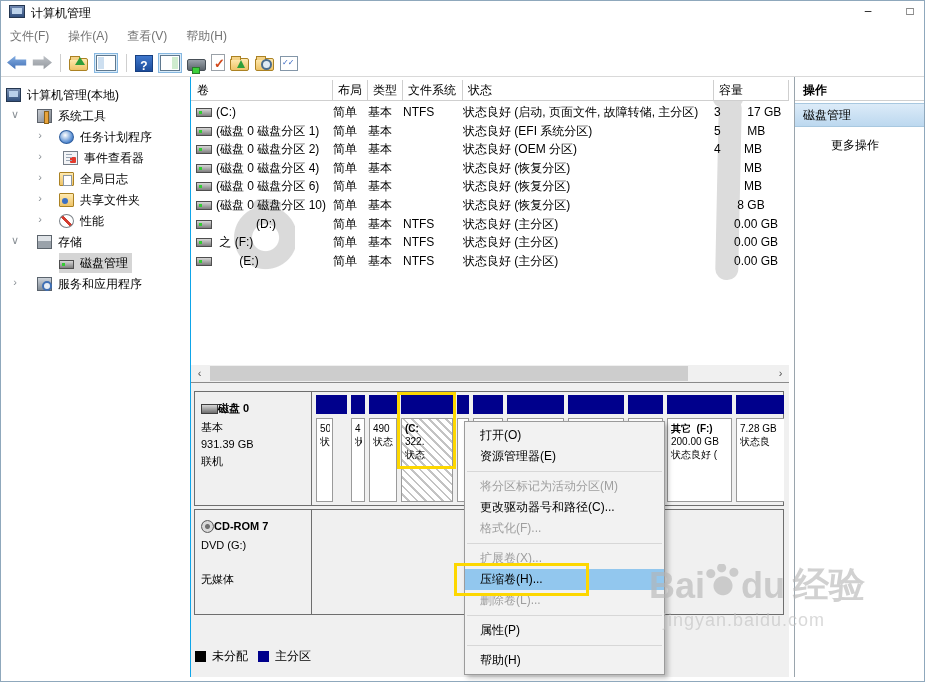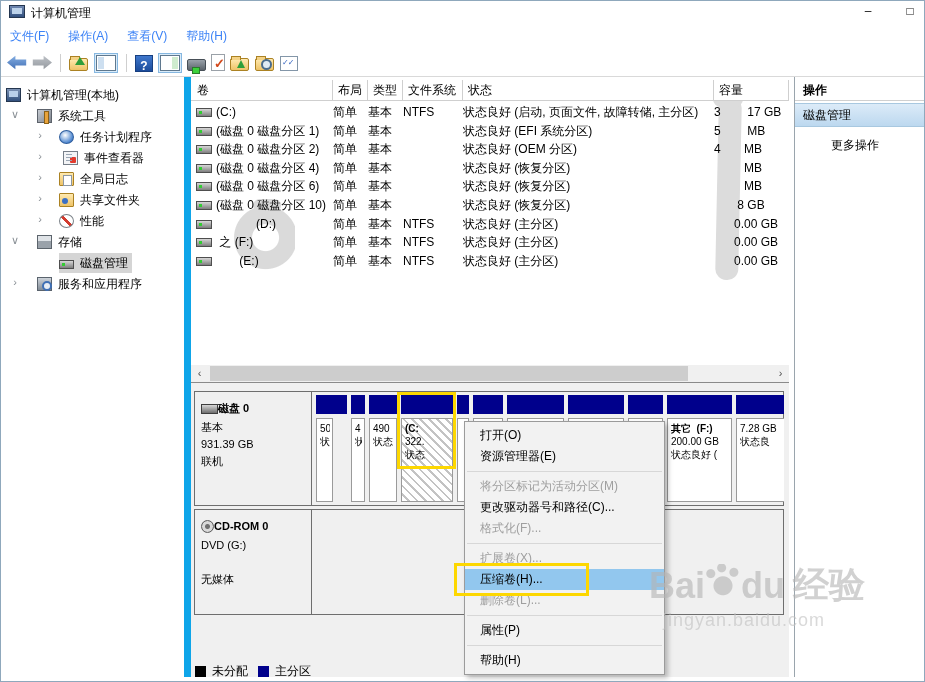--- a/index.html
+++ b/index.html
@@ -13,21 +13,21 @@
                 background:linear-gradient(#6f87b0,#32507e); border:1px solid #24364f; }
   .title-icon::after{content:""; position:absolute; left:2px; top:2px; right:2px; height:6px; background:#bcd2ea;}
   .title-text { position:absolute; left:30px; top:4px; font-size:12px; color:#000; }
   .win-btn { position:absolute; top:0; width:34px; height:22px; text-align:center; font-size:12px; line-height:20px; color:#111; }
   .win-min { left:850px; }
   .win-max { left:892px; }
 
   
   .menubar { position:absolute; left:0; top:22px; width:100%; height:26px; background:#fff;
              display:flex; align-items:center; padding-left:3px; font-size:12px; }
-  .mb-item { padding:3px 13px 3px 6px; color:#3b82f6; }
+  .mb-item { padding:3px 13px 3px 6px; color:#737373; }
 
   
   .toolbar { position:absolute; left:0; top:48px; width:100%; height:28px; background:#fff;
              border-bottom:1px solid #d9d9d9; display:flex; align-items:center; padding-left:6px; gap:5px; }
   .tb { width:20px; height:18px; position:relative; flex:0 0 auto; }
   .tb-sep { width:1px; height:18px; background:#cfcfcf; margin:0 3px; flex:0 0 auto; }
   .arrow-back { clip-path:polygon(0% 50%,42% 12%,42% 33%,96% 33%,96% 67%,42% 67%,42% 88%);
                 background:linear-gradient(#8cb6e8,#3764ad); }
   .arrow-fwd  { clip-path:polygon(100% 50%,58% 12%,58% 33%,4% 33%,4% 67%,58% 67%,58% 88%);
                 background:linear-gradient(#c2c6cb,#8d9298); }
@@ -51,21 +51,21 @@
   .device-ico { width:19px; height:12px; margin-top:4px; background:linear-gradient(#9aa2aa,#5c646c);
               border:1px solid #474f57; border-radius:2px; }
   .device-ico::after{ content:""; position:absolute; left:4px; top:7px; width:6px; height:5px; background:#3bd13b; border:1px solid #2a7a2a;}
   .doc-ico { width:14px; height:17px; background:#fff; border:1px solid #9aa1a8; }
   .doc-ico::after { content:"✓"; position:absolute; left:2px; top:1px; color:#d2491c; font-size:13px; font-weight:bold; }
   .list-ico { width:18px; height:15px; margin-top:2px; background:#fff; border:1px solid #8396a8; }
   .list-ico::after { content:"✓✓"; position:absolute; left:1px; top:1px; font-size:8px; color:#3565c0; letter-spacing:-1px;}
 
   
   .tree { position:absolute; left:0; top:76px; width:190px; height:600px; background:#fff;
-          border-right:7px solid #0ea5e9; font-size:12px; }
+          border-right:1px solid #0ea5e9; font-size:12px; }
   .tree-row { position:absolute; left:0; width:100%; height:20px; }
   .tree-exp { position:absolute; top:2px; color:#8a9096; font-size:11px; width:12px; text-align:center; }
   .tree-node { position:absolute; top:0; display:flex; align-items:center; height:20px; padding:0 4px 0 0; }
   .tree-node.sel { background:#d5d5d5; }
   .tree-ico { width:15px; height:14px; margin-right:6px; position:relative; flex:0 0 auto; }
   .tree-label { white-space:nowrap; color:#000; }
   .ico-computer-icon { background:linear-gradient(#7d93b5,#31507d); border:1px solid #24364f; }
   .ico-computer-icon::after{content:""; position:absolute; left:2px; top:2px; right:2px; height:6px; background:#b9d0ea;}
   .ico-tools-icon { background:linear-gradient(135deg,#c7ccd3,#7d838c); border:1px solid #5c626b; }
   .ico-tools-icon::after{content:""; position:absolute; left:6px; top:1px; width:3px; height:11px; background:#e8a33b; border:1px solid #8d6116;}
@@ -131,21 +131,21 @@
   .di-ico { width:17px; height:10px; background:linear-gradient(#d7d7d7,#6e6e6e); border:1px solid #3e3e3e; flex:0 0 auto; }
   .cd-ico { width:13px; height:13px; border-radius:50%; background:radial-gradient(circle at 50% 50%, #707070 0 2px, #d9d9d9 3px 5px, #9a9a9a 6px); border:1px solid #5e5e5e; flex:0 0 auto;}
   .part-area { position:absolute; left:118px; top:0; width:471px; height:100%; overflow:hidden; }
   .part-strip { position:absolute; top:3px; height:19px; background:#00008c; }
   .part-body { position:absolute; top:26px; height:84px; background:#fff; border:1px solid #9a9a9a;
                font-size:10px; line-height:13px; padding:3px 2px 0 3px; overflow:hidden; white-space:pre; color:#000;}
   .part-body.hatched { background:repeating-linear-gradient(45deg,#ffffff 0 4px,#c3c3c3 4px 6px); }
   .pline { white-space:pre; overflow:hidden; }
   .pline.b { font-weight:bold; }
 
-  .legend { position:absolute; left:4px; top:280px; display:flex; align-items:center; gap:10px; font-size:12px; }
+  .legend { position:absolute; left:4px; top:265px; display:flex; align-items:center; gap:10px; font-size:12px; }
   .lg-sq { width:11px; height:11px; display:inline-block; margin-right:6px; vertical-align:-1px; }
   .lg-black { background:#000000; } .lg-navy { background:#00008c; }
   .lg-item { display:flex; align-items:center; }
 
   
   .ybox-part { position:absolute; left:84px; top:0px; width:59px; height:77px;
                border:3px solid #fdd700; z-index:10; pointer-events:none; }
 
   
   .rpanel { position:absolute; left:793px; top:76px; width:132px; height:600px; background:#fff;
@@ -429,21 +429,21 @@
             <div class="part-body" style="left: 354px; width: 65px;"><div class="pline b">其它  (F:)</div><div class="pline">200.00 GB</div><div class="pline">状态良好 (</div></div>
             <div class="part-strip" style="left: 423px; width: 51px;"></div>
             <div class="part-body" style="left: 423px; width: 51px;"><div class="pline">7.28 GB</div><div class="pline">状态良</div></div>
           </div>
       </div>
 
       <div class="disk-row row-cdrom">
         <div class="disk-info">
           <div class="di-title">
             <div class="cd-ico"></div>
-            <span>CD-ROM 0</span>
+            <span>CD-ROM 7</span>
           </div>
           <div>DVD (G:)</div>
           <div>&nbsp;</div>
           <div>无媒体</div>
         </div>
         <div class="part-area"></div>
       </div>
 
       <div class="legend">
         <div class="lg-item">

